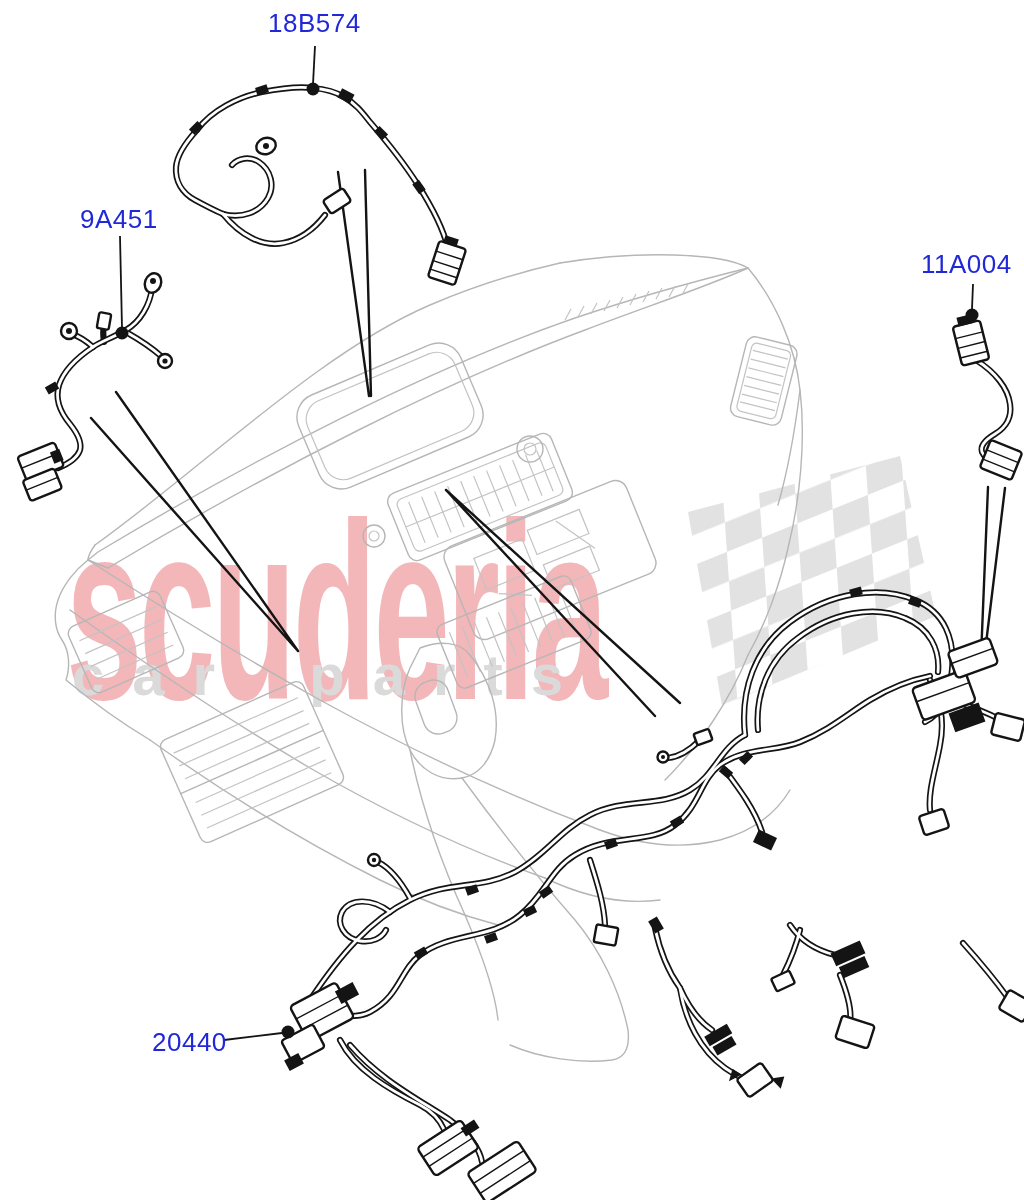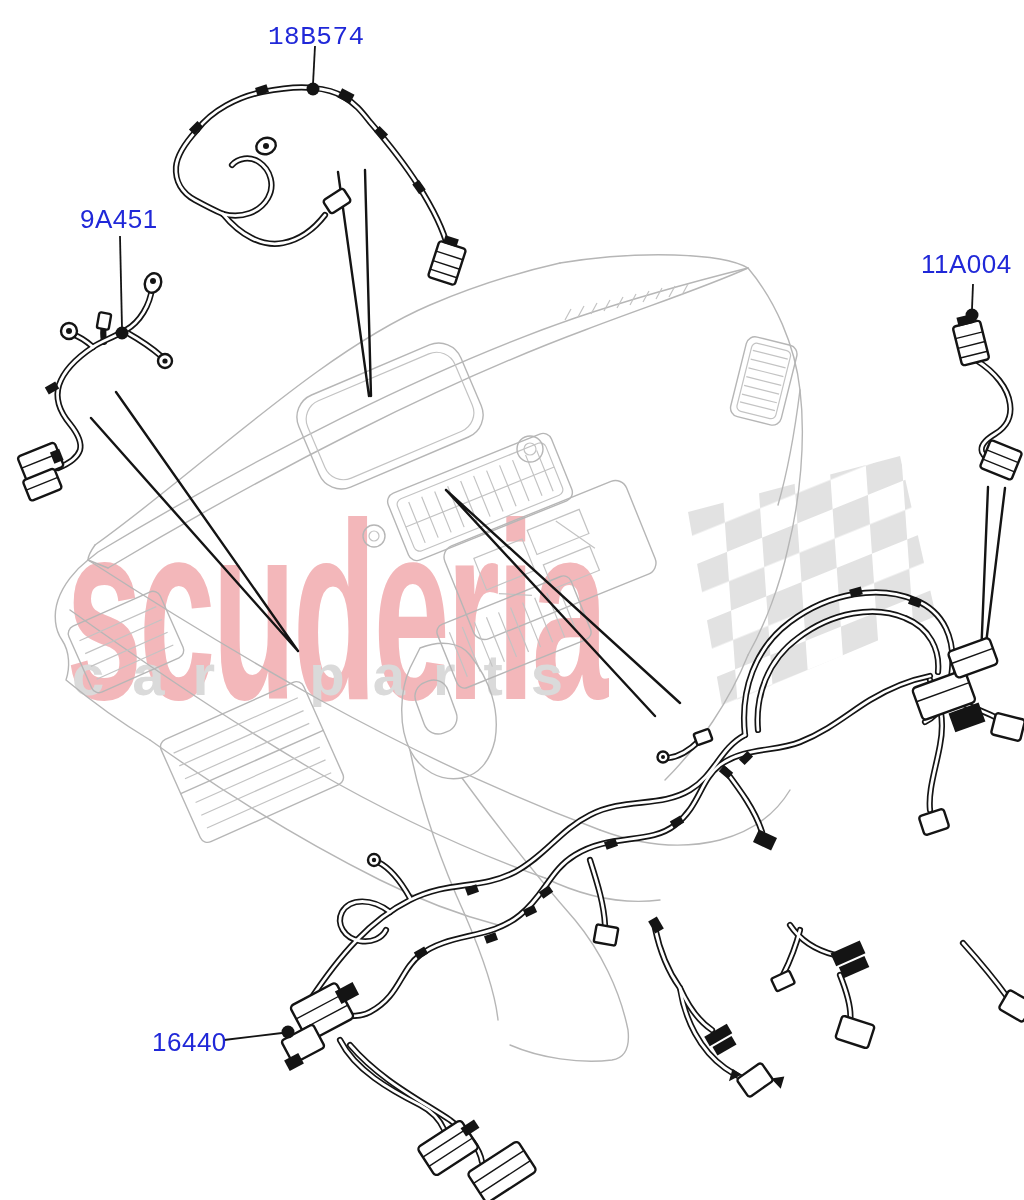--- a/index.html
+++ b/index.html
@@ -306,18 +306,18 @@
       <circle class="dark" cx="313" cy="89" r="6.5"></circle>
       <line class="lead" x1="120" y1="236" x2="122" y2="328"></line>
       <circle class="dark" cx="122" cy="333" r="6.5"></circle>
       <line class="lead" x1="973" y1="284" x2="972" y2="309"></line>
       <circle class="dark" cx="972" cy="315" r="6.5"></circle>
       <line class="lead" x1="224" y1="1040" x2="282" y2="1033"></line>
       <circle class="dark" cx="288" cy="1032" r="6.5"></circle>
     </g>
   </svg>
 
-  <div class="part-label" style="left:268px;top:22px;font-family:Liberation Mono, monospace;">18B574</div>
+  <div class="part-label" style="left:268px;top:8px;">18B574</div>
   <div class="part-label" style="left:80px;top:204px;">9A451</div>
   <div class="part-label" style="left:921px;top:249px;text-align:right;">11A004</div>
-  <div class="part-label" style="left:152px;top:1027px;">16440</div>
+  <div class="part-label" style="left:152px;top:1027px;">20440</div>
 
 </div>
 
 </body></html>

